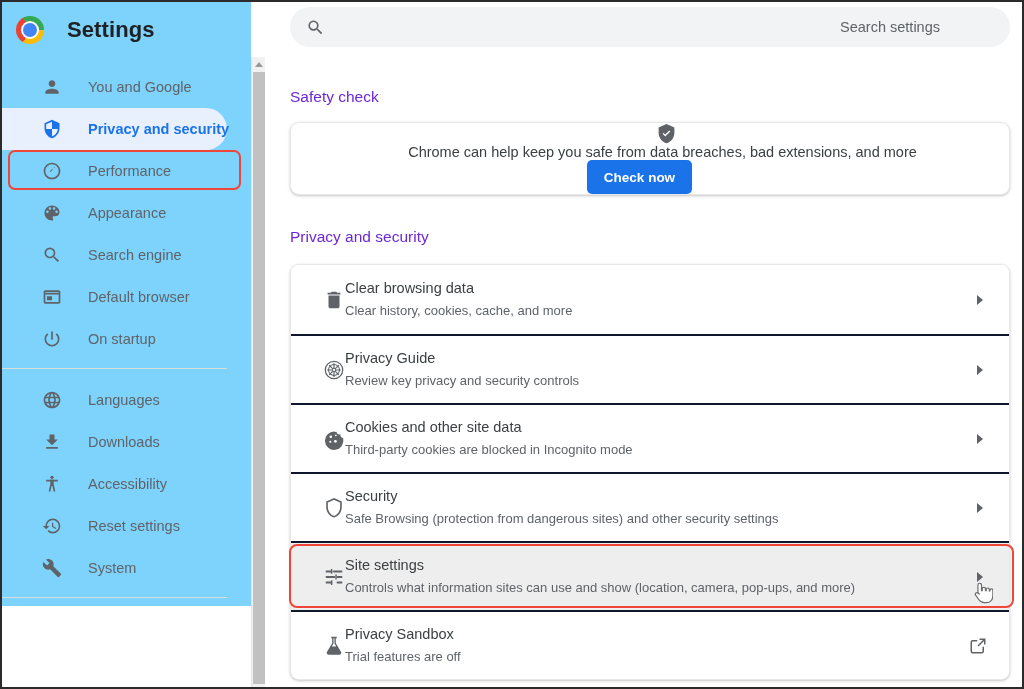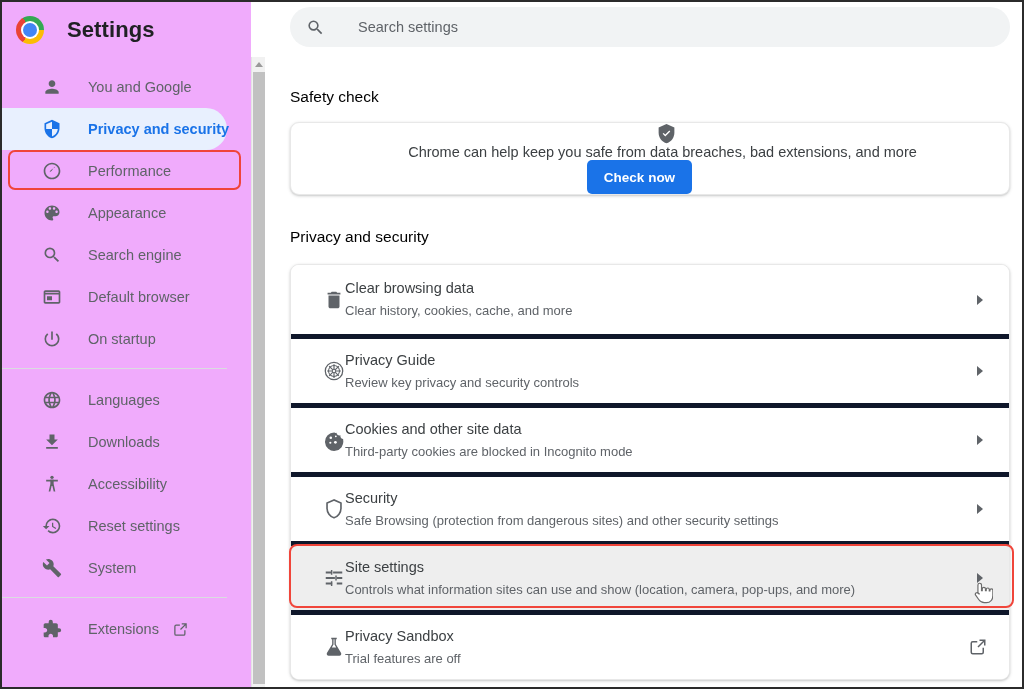--- a/index.html
+++ b/index.html
@@ -13,22 +13,22 @@
     position: relative;
     width: 1024px; height: 689px;
     border: 2px solid #2b2b2b;
     background: #ffffff;
     overflow: hidden;
   }
 
   
   #sidebar {
     position: absolute; left: 0; top: 0;
-    width: 249px; height: 685px;
-    background: #f0abfc;
+    width: 249px; height: 604px;
+    background: #7dd3fc;
     overflow: hidden;
   }
   #brand {
     display: flex; align-items: center;
     height: 56px; padding-left: 14px;
   }
   #chrome-logo {
     width: 28px; height: 28px; position: relative; flex: 0 0 28px;
     border-radius: 50%; overflow: hidden;
   }
@@ -119,29 +119,30 @@
     position: absolute; left: 24px; top: 5px;
     width: 720px; height: 40px;
     background: #f1f3f4;
     border-radius: 20px;
     display: flex; align-items: center;
     padding-left: 16px;
   }
   #searchbar .sicon { width: 19px; height: 19px; flex: 0 0 19px; }
   #search-input {
     border: none; outline: none; background: transparent;
-    margin-left: 33px;
+    margin-left: 15px;
     font-family: "Liberation Sans", sans-serif;
     font-size: 14.5px; color: #3c4043;
     width: 600px;
+    text-align: right;
   }
   #search-input::placeholder { color: #5f6368; }
 
   .section-head {
-    font-size: 15.5px; color: #000000;
+    font-size: 15.5px; color: #6d28d9;
     margin-left: 24px;
     text-align: center;
   }
   .card {
     background: #ffffff;
     border: 1px solid #e8e8e8;
     border-radius: 9px;
     box-shadow: 0 1px 2px rgba(60,64,67,.20), 0 1px 3px 1px rgba(60,64,67,.08);
     overflow: hidden;
     flex-direction: column;
@@ -175,21 +176,21 @@
     position: absolute; left: 24px; top: 262px;
     width: 720px;
   }
   .prow {
     display: flex; align-items: center;
     height: 69px;
     position: relative;
     cursor: pointer;
     background: #ffffff;
   }
-  .prow + .prow { border-top: 5px solid #0f172a; }
+  .prow + .prow { border-top: 2px solid #0f172a; }
   .prow.hovered { background: #eeeeee; }
   .prow .picon { width: 22px; height: 22px; flex: 0 0 22px; margin-left: 32px; }
   .prow .ptext { flex: 1 1 auto; min-width: 0; }
   .prow .ptitle { font-size: 14.5px; color: #3c4043; line-height: 19px; }
   .prow .psub { font-size: 13px; color: #5f6368; line-height: 19px; margin-top: 3px; }
   .prow .chev {
     margin-right: 26px; flex: 0 0 auto;
     width: 0; height: 0;
     border-top: 5px solid transparent;
     border-bottom: 5px solid transparent;

